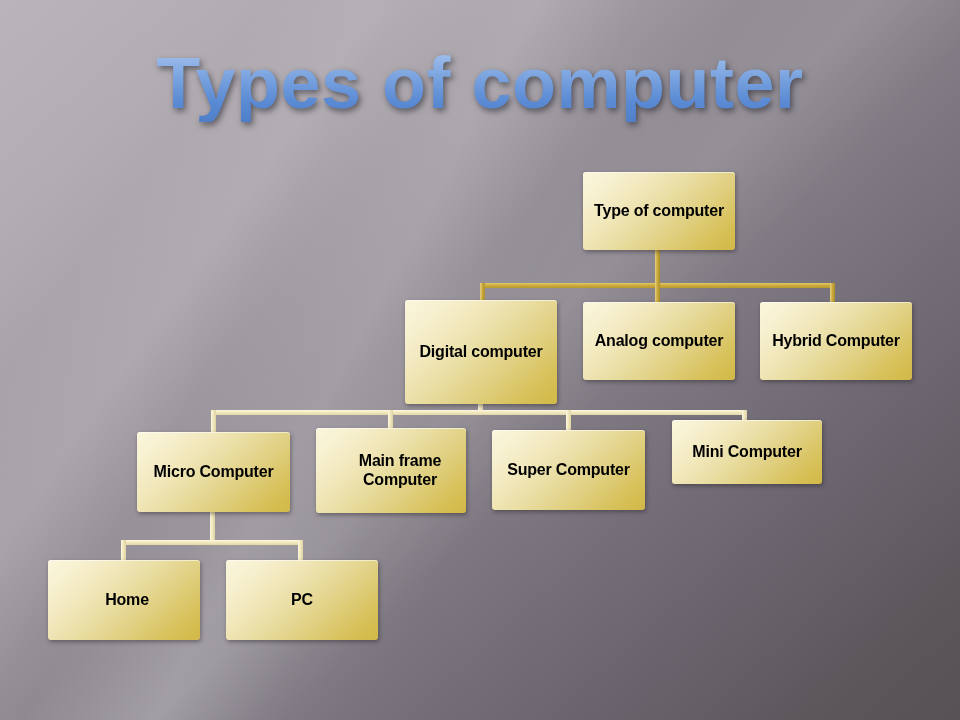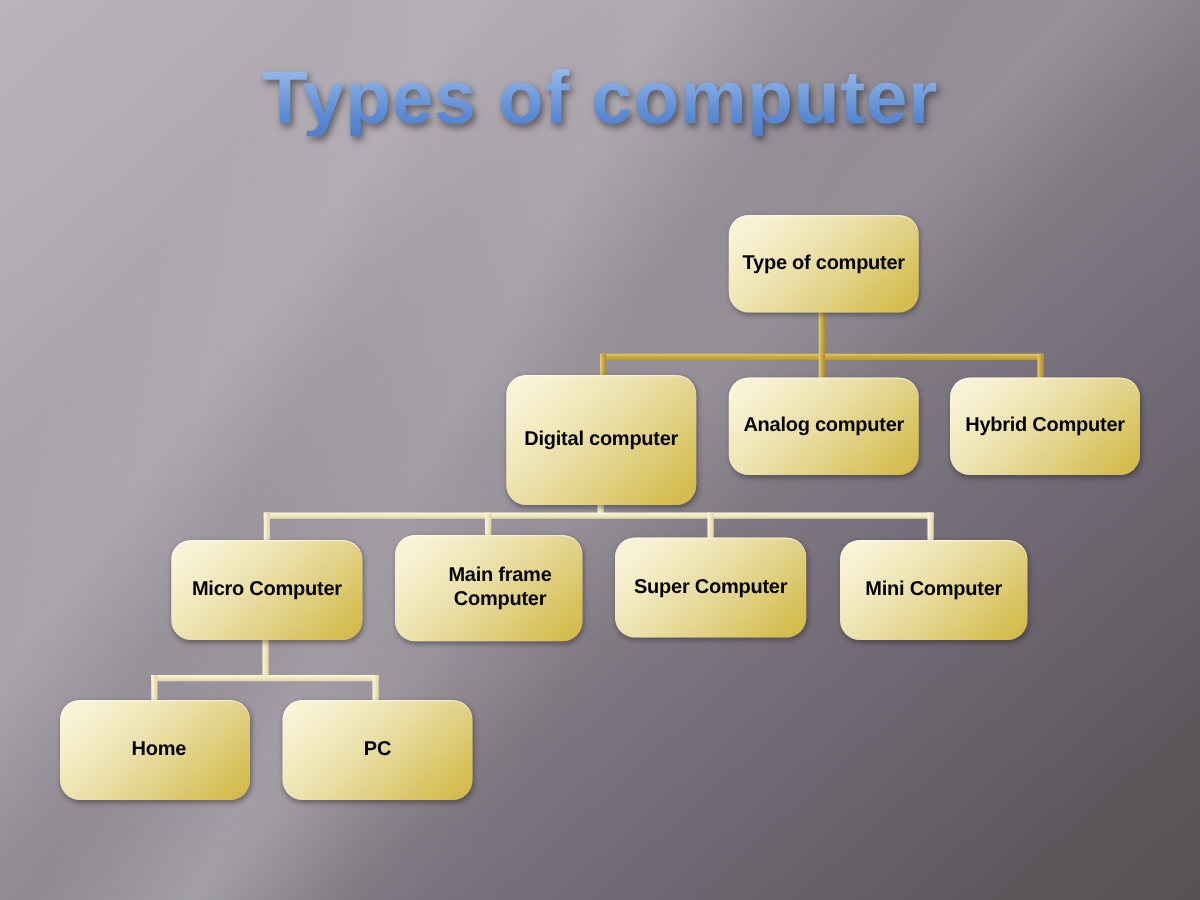--- a/index.html
+++ b/index.html
@@ -45,21 +45,21 @@
         #585257 100%);
   }
 
   
   #title {
     position: absolute;
     left: 0;
     top: 46px;
     width: 960px;
     text-align: center;
-    font-size: 60px;
+    font-size: 72px;
     font-weight: bold;
     letter-spacing: 0.5px;
     line-height: 1.05;
     color: #6e9ede;
     background: linear-gradient(180deg, #a9c6ee 0%, #7ba4e0 40%, #5b8bd4 72%, #4f7fc9 100%);
     -webkit-background-clip: text;
     background-clip: text;
     -webkit-text-fill-color: transparent;
     filter: drop-shadow(2px 3px 3px rgba(20,20,30,0.55));
     user-select: none;
@@ -78,21 +78,21 @@
   .conn-cream {
     background: linear-gradient(180deg, #fdf8df 0%, #f0e6bc 55%, #e2d6a8 100%);
   }
   .conn-cream-v {
     background: linear-gradient(90deg, #fdf8df 0%, #f0e6bc 50%, #ded2a2 100%);
   }
 
   
   .node {
     position: absolute;
-    border-radius: 16px;
+    border-radius: 3px;
     background:
       linear-gradient(138deg,
         #fbf6dd 0%,
         #f7f0cf 16%,
         #f2e8bd 30%,
         #eadfa6 45%,
         #e3d48c 60%,
         #dcc96f 75%,
         #d6bf55 88%,
         #d2b847 100%);
@@ -159,21 +159,21 @@
   <div class="node" style="left:137px; top:432px; width:153px; height:80px;">
     <span class="label">Micro Computer</span>
   </div>
   <div class="node" style="left:316px; top:428px; width:150px; height:85px;padding-left:24px;">
     <span class="label">Main frame
 Computer</span>
   </div>
   <div class="node" style="left:492px; top:430px; width:153px; height:80px;">
     <span class="label">Super Computer</span>
   </div>
-  <div class="node" style="left:672px; top:432px; width:150px; height:80px;">
+  <div class="node" style="left:672px; top:420px; width:150px; height:64px;">
     <span class="label">Mini Computer</span>
   </div>
 
   <div class="node" style="left:48px; top:560px; width:152px; height:80px;padding-left:12px;">
     <span class="label">Home</span>
   </div>
   <div class="node" style="left:226px; top:560px; width:152px; height:80px;">
     <span class="label">PC</span>
   </div>
 

